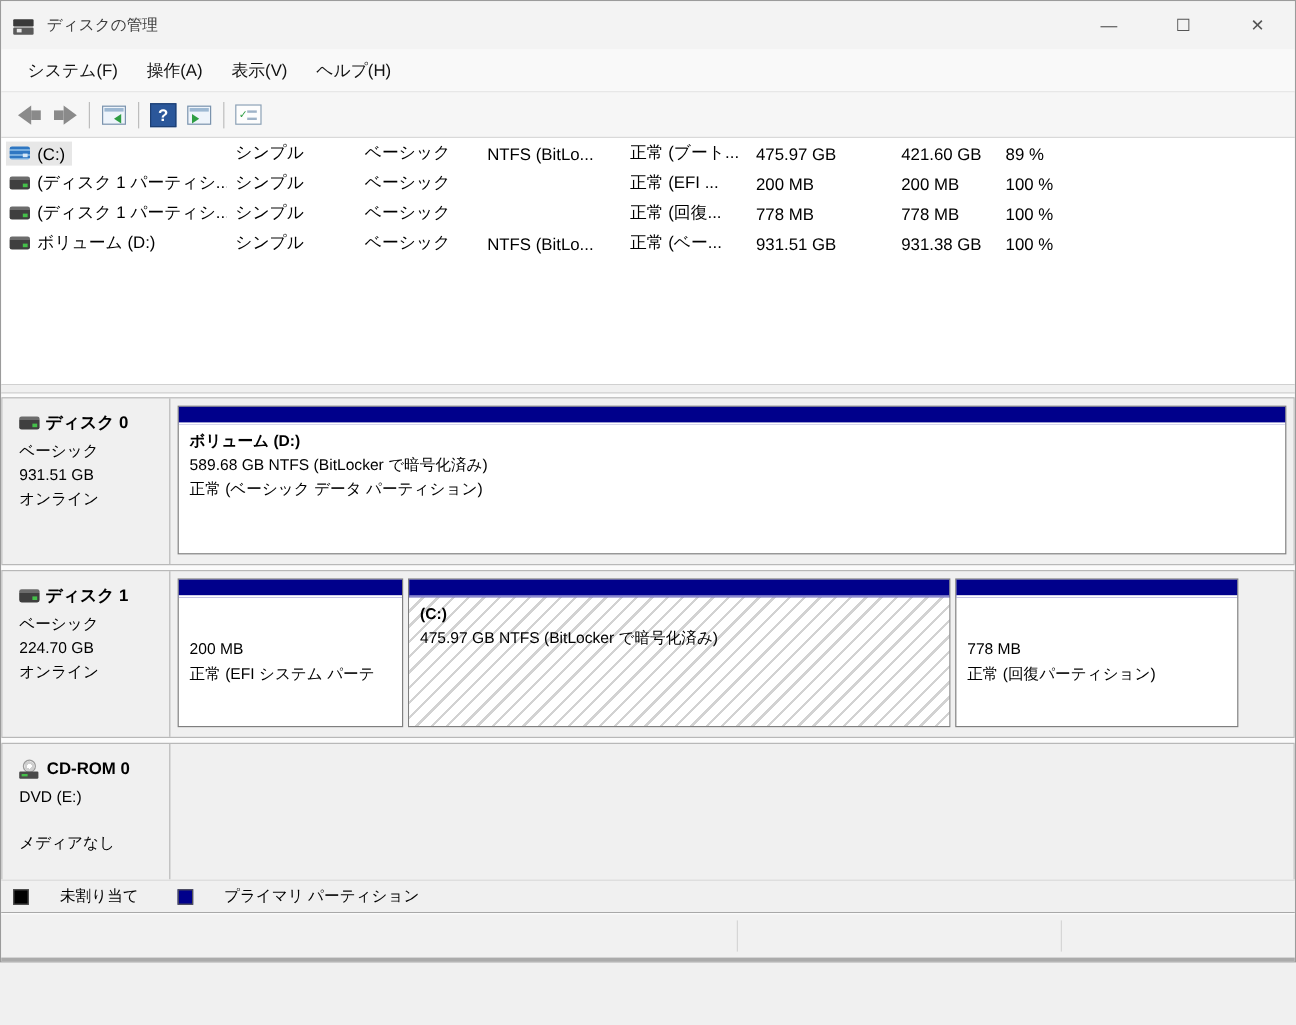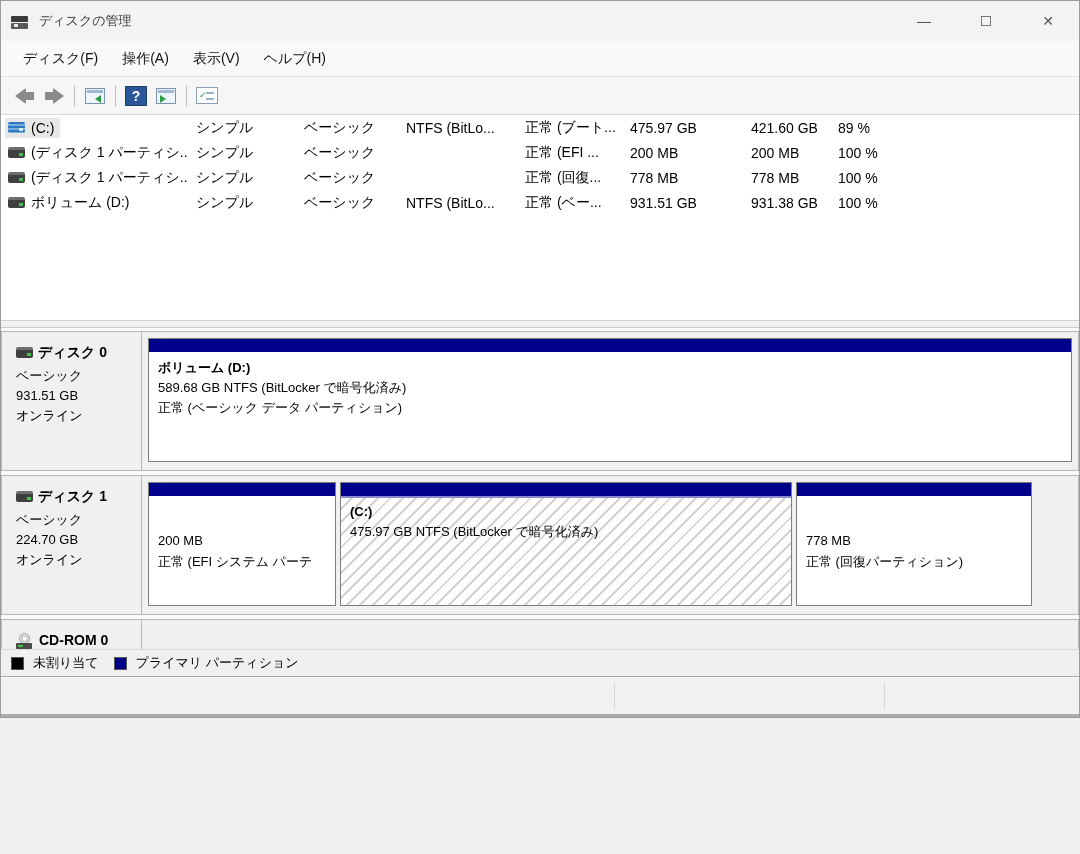--- a/index.html
+++ b/index.html
@@ -1,21 +1,21 @@
 <!DOCTYPE html>
 <html lang="ja"><head>
 <meta charset="utf-8">
 <style>
   * { margin:0; padding:0; box-sizing:border-box; }
   html,body { width:1080px; height:854px; }
   body {
     font-family:"Liberation Sans","DejaVu Sans",sans-serif;
     font-size:14px; color:#000; background:#f0f0f0; overflow:hidden;
   }
-  .window { width:1080px; height:718px; background:#f0f0f0; border:1px solid #9b9b9b; display:flex; flex-direction:column; }
+  .window { width:1080px; height:802px; background:#f0f0f0; border:1px solid #9b9b9b; display:flex; flex-direction:column; }
 
   
   .titlebar { height:40px; background:#f3f3f3; display:flex; align-items:center; padding-left:10px; flex:0 0 auto; }
   .app-icon { width:20px; height:16px; position:relative; margin-right:8px; }
   .app-icon .drive { position:absolute; left:0; top:3px; width:17px; height:6px; background:#3a3a3a; border-radius:1px; }
   .app-icon .drive2 { position:absolute; left:0; top:10px; width:17px; height:6px; background:#5a5a5a; border-radius:1px; }
   .app-icon .led { position:absolute; left:3px; top:11px; width:4px; height:3px; background:#e8e8e8; }
   .title-text { font-size:13px; color:#3b3b3b; }
   .win-controls { margin-left:auto; display:flex; height:100%; }
   .win-btn { width:62px; height:100%; display:flex; align-items:center; justify-content:center; color:#555; font-size:14px; }
@@ -75,21 +75,21 @@
   .part .pbody { flex:1 1 auto; padding:4px 9px; font-size:13px; line-height:1.55; overflow:hidden; white-space:nowrap; }
   .part.hatched .pbody { background:repeating-linear-gradient(135deg,#ffffff 0 7px,#d2d2d2 7px 9px); }
   .part .ptitle { font-weight:bold; }
   .part.center .pbody { display:flex; flex-direction:column; justify-content:center; }
   .w-full { flex:1 1 auto; }
   .w-p1 { width:188px; flex:0 0 auto; }
   .w-p2 { width:452px; flex:0 0 auto; }
   .w-p3 { width:236px; flex:0 0 auto; }
 
   
-  .legend { height:28px; background:#f0f0f0; border-top:1px solid #dadada; border-bottom:1px solid #a8a8a8; display:flex; align-items:center; gap:9px; padding-left:10px; flex:0 0 auto; }
+  .legend { height:28px; background:#f0f0f0; border-top:1px solid #dadada; border-bottom:1px solid #a8a8a8; display:flex; align-items:center; gap:26px; padding-left:10px; flex:0 0 auto; }
   .legend-swatch { width:13px; height:13px; border:1px solid #555; flex:0 0 auto; }
   .legend-label { font-size:13px; margin-right:6px; }
   .statusbar { height:40px; background:#f1f1f1; border-top:1px solid #fdfdfd; position:relative; flex:0 0 auto; border-bottom:3px solid #ababab; }
   .sb-div { position:absolute; top:5px; bottom:5px; width:1px; background:#d6d6d6; }
   .sb-div.d1 { left:613px; } .sb-div.d2 { left:883px; }
 </style>
 </head>
 <body>
 
 <div class="window">
@@ -102,21 +102,21 @@
     </div>
     <span class="title-text">ディスクの管理</span>
     <div class="win-controls">
       <div class="win-btn">—</div>
       <div class="win-btn">☐</div>
       <div class="win-btn close">✕</div>
     </div>
   </div>
 
   <div class="menubar">
-    <span class="menu-item">ディスク(F)</span>
+    <span class="menu-item">システム(F)</span>
     <span class="menu-item">操作(A)</span>
     <span class="menu-item">表示(V)</span>
     <span class="menu-item">ヘルプ(H)</span>
   </div>
 
   <div class="toolbar">
     <div class="tb-btn">
       <span class="arrow-wrap">
           <span class="nav-arrow left"></span>
           <span class="nav-tail"></span>

